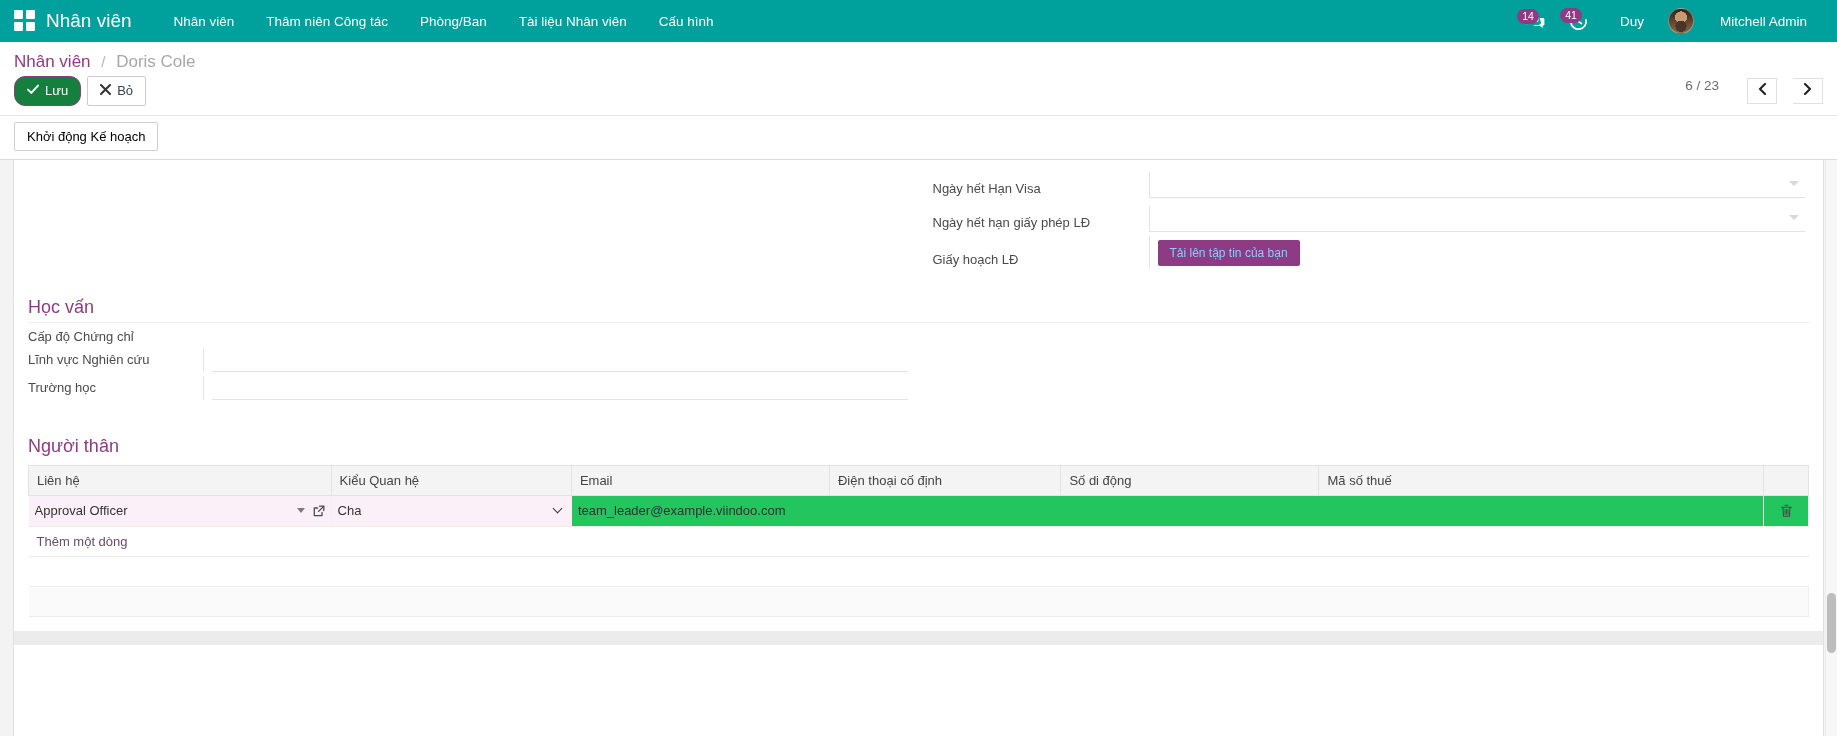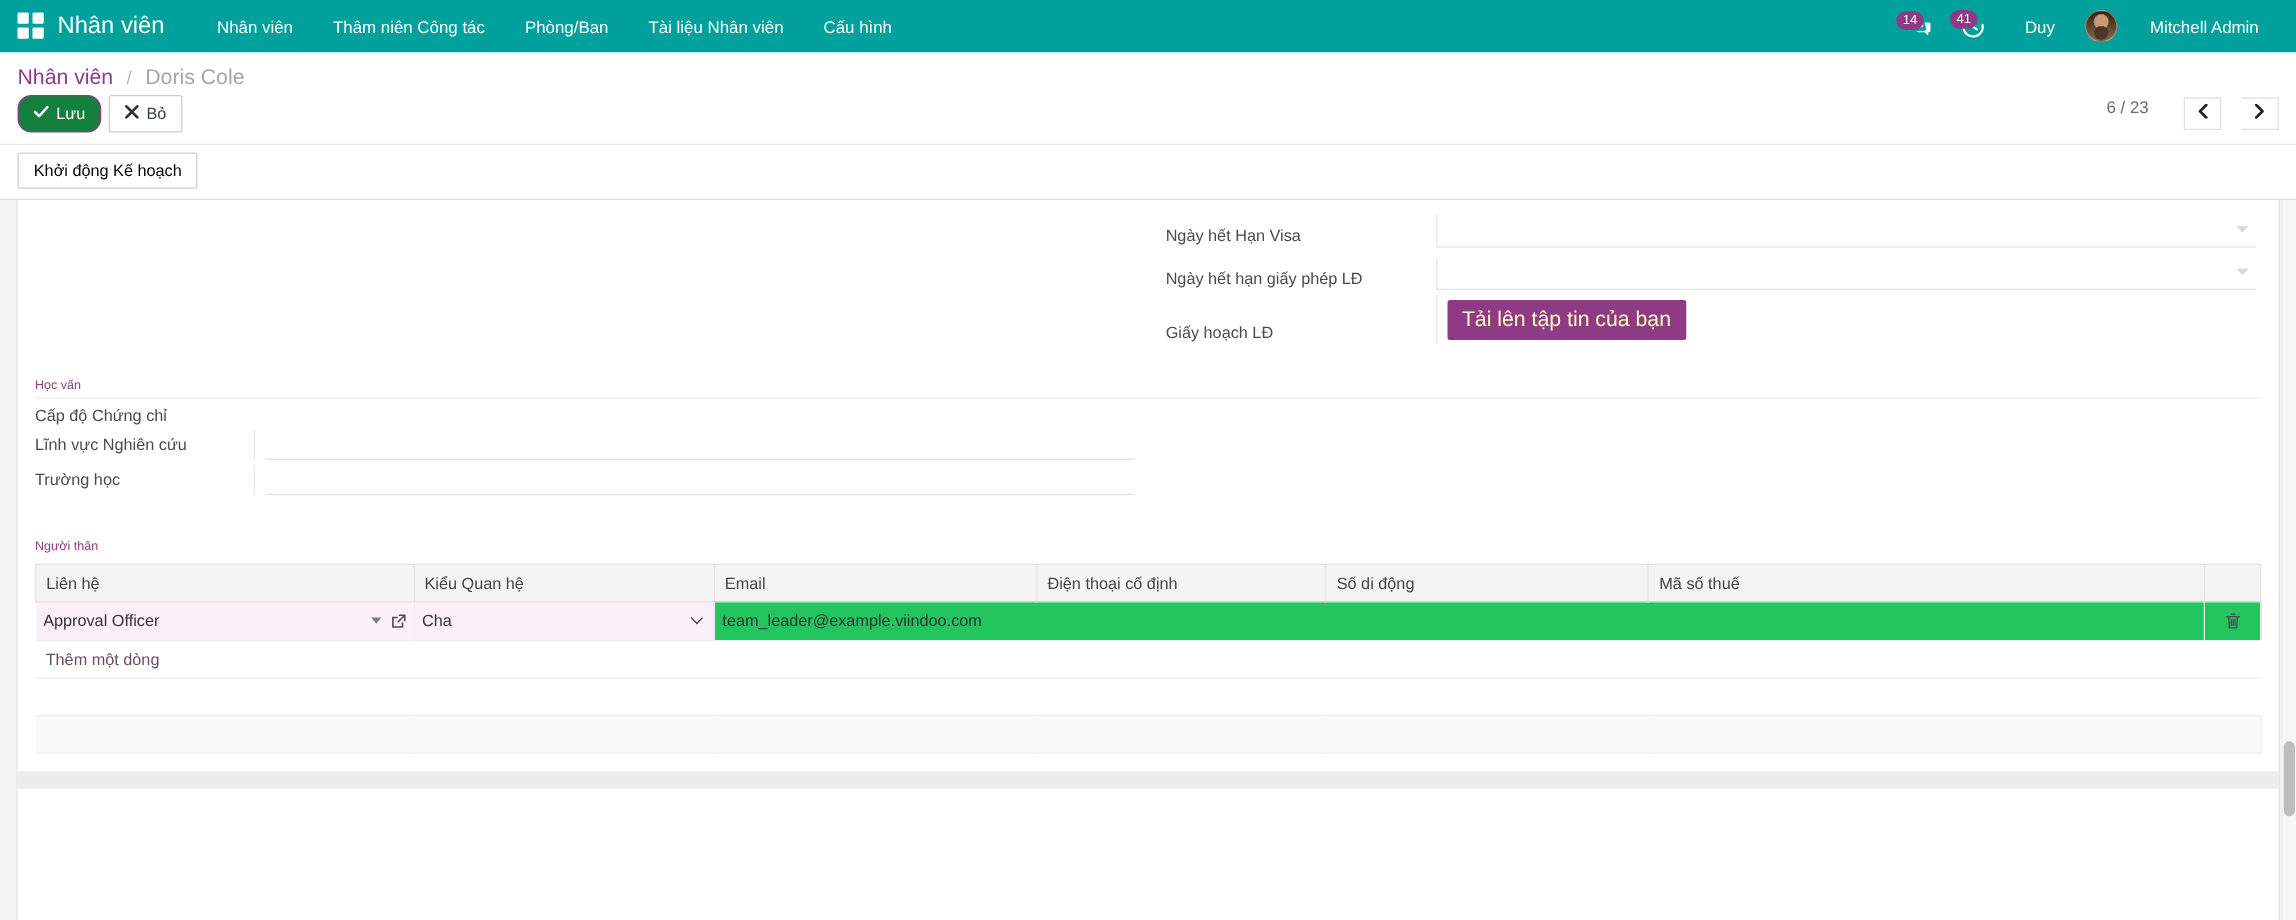--- a/index.html
+++ b/index.html
@@ -214,32 +214,32 @@
     right: 6px; top: 9px;
     width: 0; height: 0;
     border-left: 5px solid transparent;
     border-right: 5px solid transparent;
     border-top: 5px solid #d8d8d8;
   }
   .left-rule { border-left: 1px solid #e3e3e3; }
 
   .upload-btn {
     background: #8F3A84;
-    color: #fef9c3;
+    color: #7dd3fc;
     border: none;
-    font-size: 17px;
+    font-size: 12px;
     padding: 6px 12px;
     border-radius: 2px;
     cursor: pointer;
   }
 
   
   .group-title {
     color: #8F3A84;
-    font-size: 10px;
+    font-size: 18px;
     font-weight: 400;
     padding: 6px 0 4px 0;
     margin: 0 0 0 0;
   }
   .group-block { padding: 18px 14px 0 14px; }
   .group-sep { border-bottom: 1px solid #ededed; margin-bottom: 6px; }
 
   select.inp, input.inp {
     width: 100%;
     border: none;

